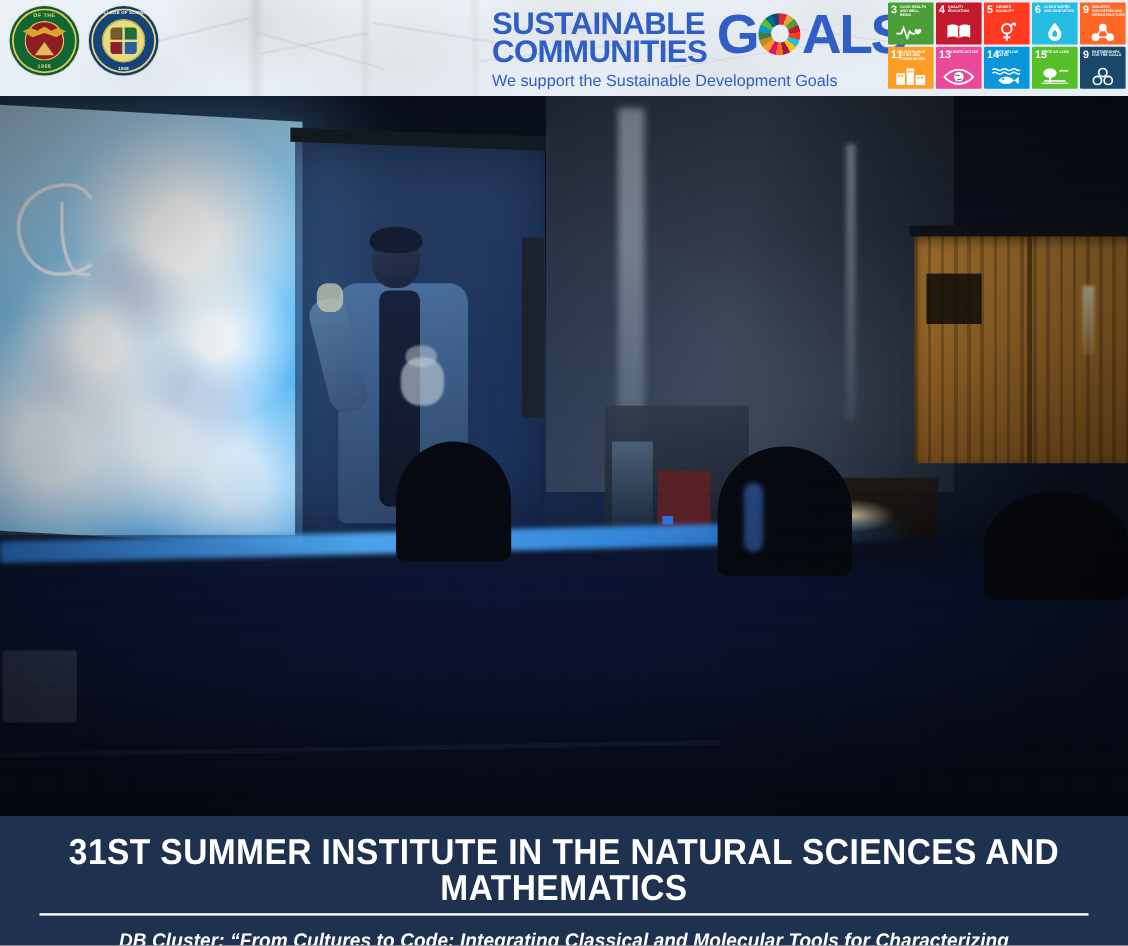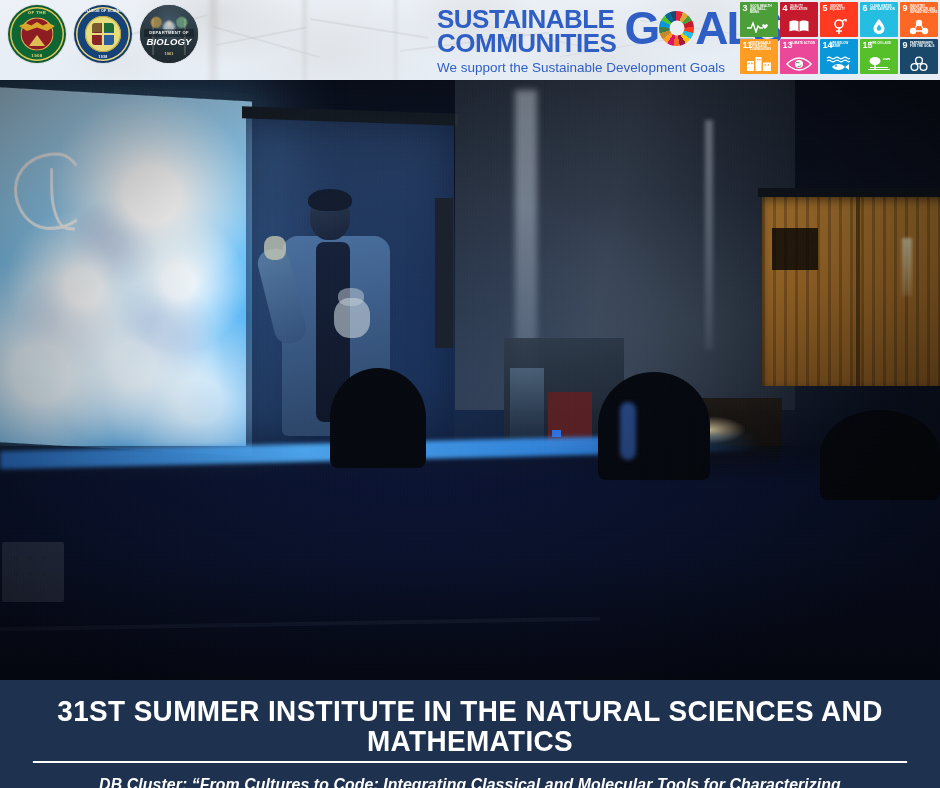--- a/index.html
+++ b/index.html
@@ -105,21 +105,21 @@
   .logo-bio .bar{position:absolute;left:4px;right:4px;top:24px;height:8px;
       background:rgba(12,20,26,.45);}
   .logo-bio .l1{position:absolute;left:0;right:0;text-align:center;top:25px;
       font-size:4.2px;color:#e7eef3;letter-spacing:.3px;font-weight:bold;}
   .logo-bio .l2{position:absolute;left:0;right:0;text-align:center;top:31px;
       font-size:9.5px;color:#ffffff;font-weight:bold;font-style:italic;letter-spacing:.2px;}
   .logo-bio .l3{position:absolute;left:0;right:0;text-align:center;bottom:7px;
       font-size:4px;color:#d9c87e;font-weight:bold;}
 
   
-  .sdg-mark{position:absolute;left:437px;top:7px;z-index:4;}
+  .sdg-mark{position:absolute;left:410px;top:7px;z-index:4;}
   .sdg-line{display:flex;align-items:center;line-height:.94;}
   .sdg-word{font-family:"Liberation Sans", sans-serif;font-weight:bold;
       color:#2f5ec4;letter-spacing:-.5px;}
   .sdg-sus{font-size:26px;}
   .sdg-dev{font-size:26px;}
   .sdg-goals{font-size:46px;font-weight:bold;color:#2f5ec4;letter-spacing:-2px;
       display:flex;align-items:center;margin-left:8px;margin-top:-6px;}
   .sdg-wheel{width:35px;height:35px;border-radius:50%;margin:0 1px;
       background:conic-gradient(
         #e5243b 0 5.9%, #dda63a 5.9% 11.8%, #4c9f38 11.8% 17.6%, #c5192d 17.6% 23.5%,
@@ -316,28 +316,20 @@
           <div class="q q1"></div>
             <div class="q q2"></div>
             <div class="q q3"></div>
             <div class="q q4"></div>
           <div class="cross-h"></div>
             <div class="cross-v"></div>
         </div>
         <div class="txt-bot">1938</div>
       </div>
 
-      <div class="logo logo-bio">
-        <div class="photo"></div>
-        <div class="man"></div>
-        <div class="bar"></div>
-        <div class="l1">DEPARTMENT OF</div>
-        <div class="l2">BIOLOGY</div>
-        <div class="l3">1961</div>
-      </div>
 
     </div>
 
     <div class="sdg-mark">
       <div class="sdg-line">
         <div>
           <div class="sdg-word sdg-sus">SUSTAINABLE</div>
           <div class="sdg-word sdg-dev">COMMUNITIES</div>
         </div>
         <div class="sdg-goals">

